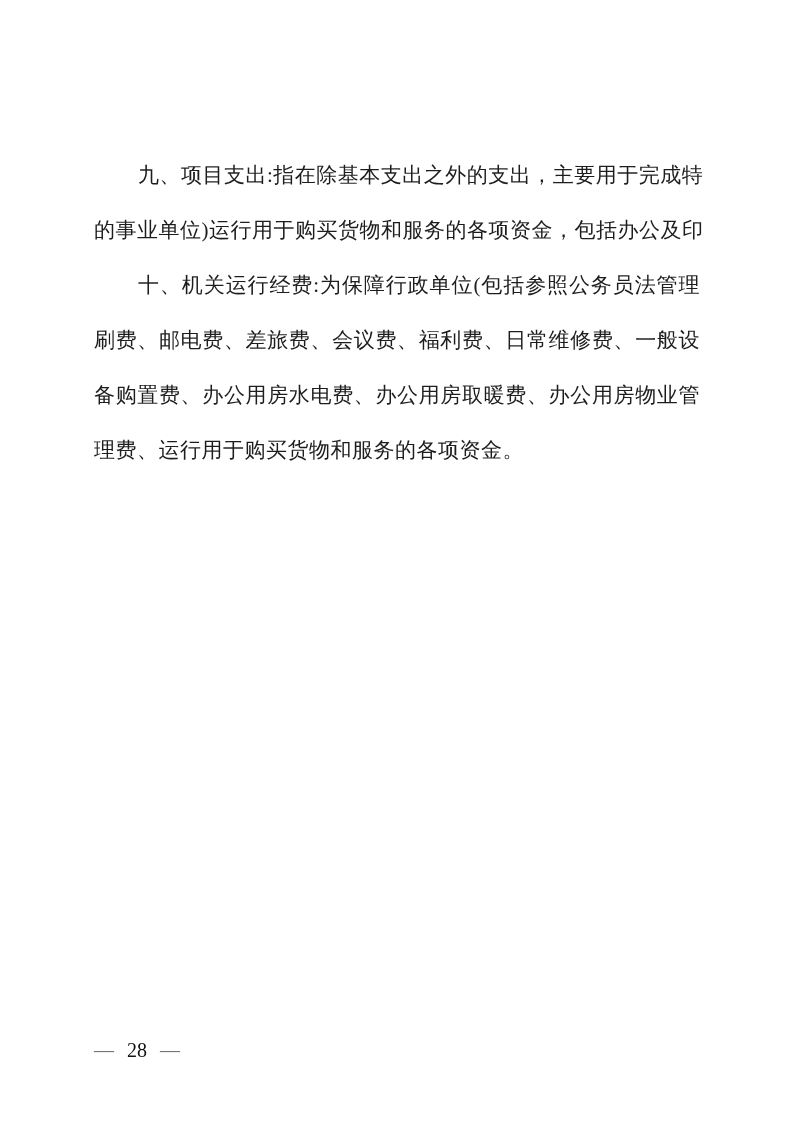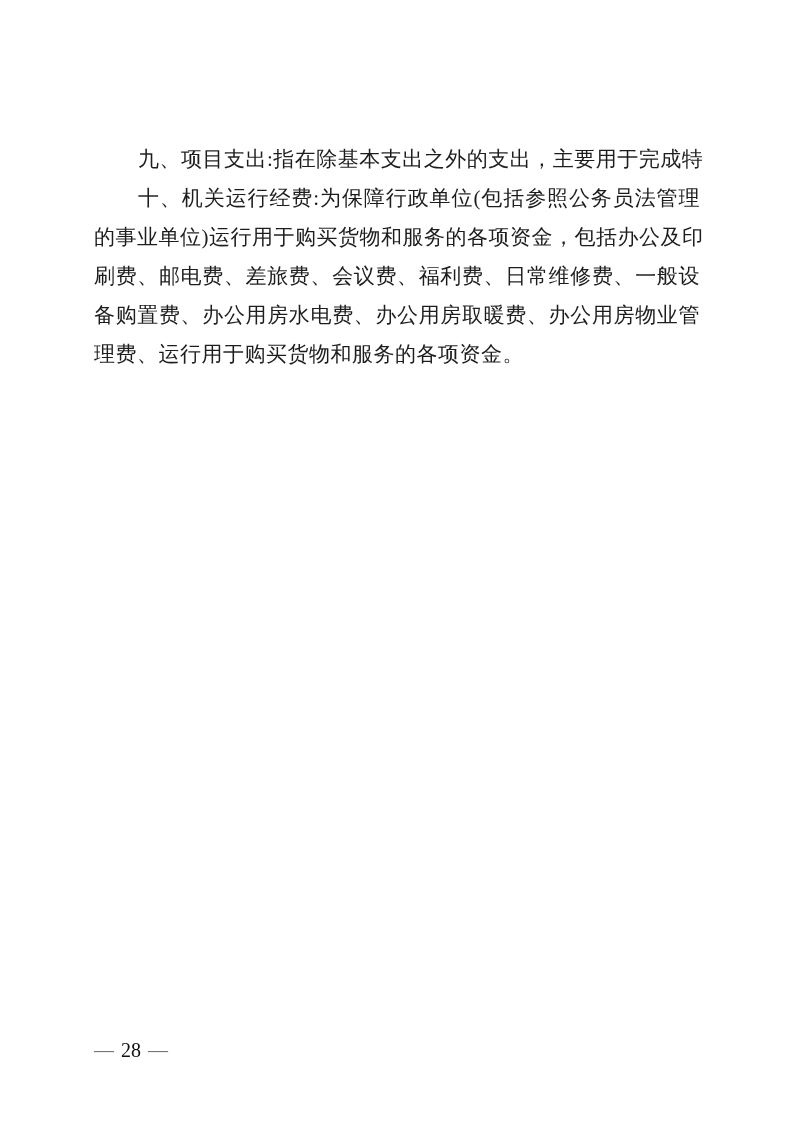--- a/index.html
+++ b/index.html
@@ -24,20 +24,21 @@
     color: #1d1d1d;
     font-size: 21px;
     line-height: 39px;
     letter-spacing: 0.5px;
   }
   .line {
     width: 100%;
     text-align: justify;
     text-align-last: justify;
     white-space: nowrap;
+    margin-top: 16px;
   }
   .line.para-start {
     text-indent: 44px;
   }
   .line.para-end {
     text-align-last: left;
   }
   .footer {
     position: absolute;
     left: 94px;
@@ -45,36 +46,36 @@
     font-size: 20px;
     line-height: 28px;
     color: #151515;
   }
   .footer .dash {
     color: #6e6e6e;
     letter-spacing: 0;
   }
   .footer .num {
     color: #111111;
-    margin: 0 7px;
+    margin: 0 13px;
   }
 </style>
 </head>
 <body>
 
 <div class="page">
 
   <div class="text-block">
 
     <div class="line para-start">九、项目支出:指在除基本支出之外的支出，主要用于完成特</div>
 
 
+    <div class="line">的事业单位)运行用于购买货物和服务的各项资金，包括办公及印</div>
+
     <div class="line para-start">十、机关运行经费:为保障行政单位(包括参照公务员法管理</div>
-
-    <div class="line">的事业单位)运行用于购买货物和服务的各项资金，包括办公及印</div>
 
     <div class="line">刷费、邮电费、差旅费、会议费、福利费、日常维修费、一般设</div>
 
     <div class="line">备购置费、办公用房水电费、办公用房取暖费、办公用房物业管</div>
 
     <div class="line para-end">理费、运行用于购买货物和服务的各项资金。</div>
 
   </div>
 
   <div class="footer">

